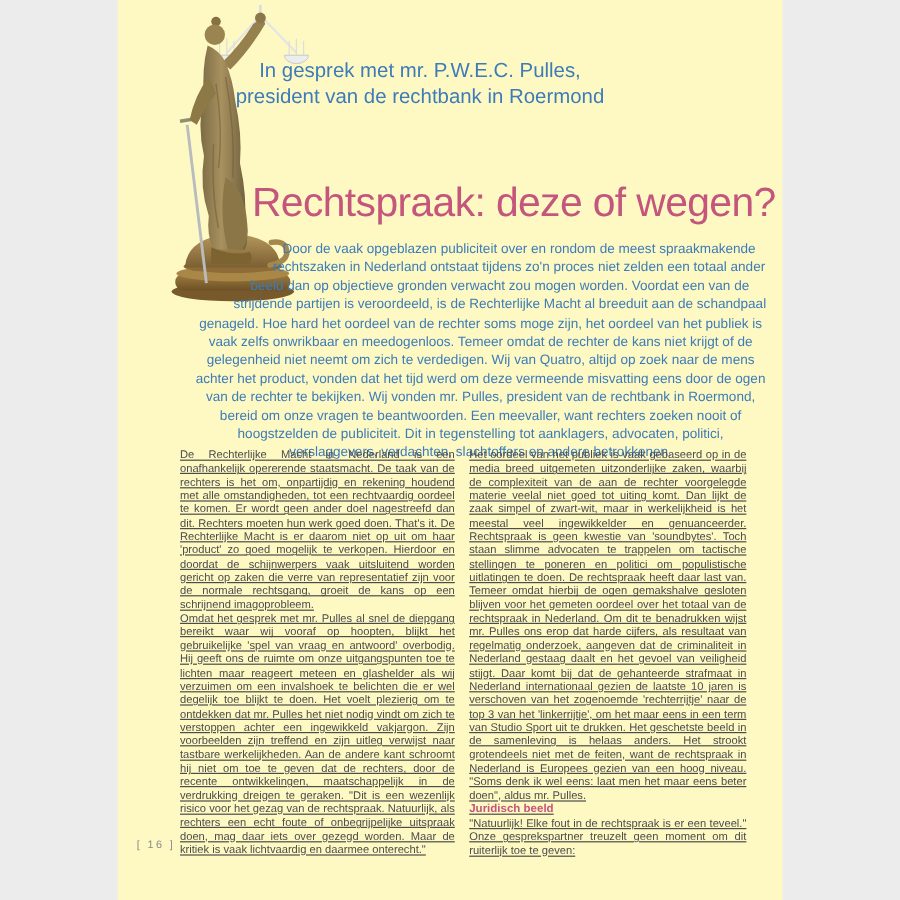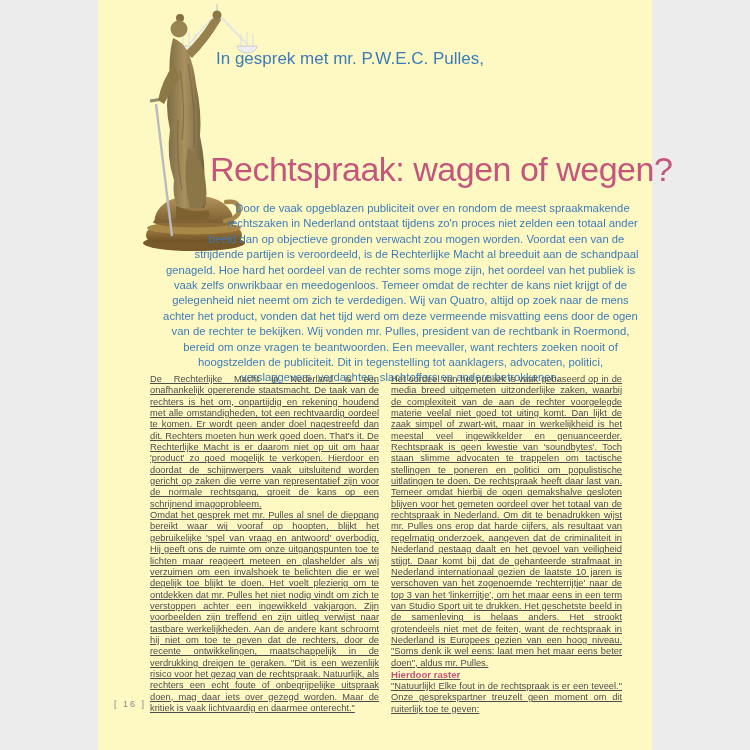--- a/index.html
+++ b/index.html
@@ -111,37 +111,38 @@
         <path d="M60,148 q16,10 18,38 q2,14 -4,22 l-12,0 q-8,-30 -2,-60 z" fill="#8a7646"></path>
 
         <path d="M52,70 q6,40 2,70 M60,64 q8,44 6,84 M50,120 q-2,40 4,70" stroke="#6c5c3b" stroke-width="1.2" fill="none" opacity="0.55"></path>
 
         <path d="M48,206 q18,8 32,4 q4,6 -2,10 l-30,0 z" fill="#7d632f"></path>
       </svg>
     </div>
 
     <div class="kicker">
       <div>In gesprek met mr. P.W.E.C. Pulles,</div>
+      <div>president van de rechtbank in Roermond</div>
     </div>
 
-    <div class="title">Rechtspraak: wagen of wegen?</div>
+    <div class="title">Rechtspraak: deze of wegen?</div>
 
     <div class="intro-wrap">
       <div class="intro-float-a"></div>
       <div class="intro-float-b"></div>
       <div class="intro-text">Door de vaak opgeblazen publiciteit over en rondom de meest spraakmakende rechtszaken in Nederland ontstaat tijdens zo'n proces niet zelden een totaal ander beeld dan op objectieve gronden verwacht zou mogen worden. Voordat een van de strijdende partijen is veroordeeld, is de Rechterlijke Macht al breeduit aan de schandpaal genageld. Hoe hard het oordeel van de rechter soms moge zijn, het oordeel van het publiek is vaak zelfs onwrikbaar en meedogenloos. Temeer omdat de rechter de kans niet krijgt of de gelegenheid niet neemt om zich te verdedigen. Wij van Quatro, altijd op zoek naar de mens achter het product, vonden dat het tijd werd om deze vermeende misvatting eens door de ogen van de rechter te bekijken. Wij vonden mr. Pulles, president van de rechtbank in Roermond, bereid om onze vragen te beantwoorden. Een meevaller, want rechters zoeken nooit of hoogstzelden de publiciteit. Dit in tegenstelling tot aanklagers, advocaten, politici, verslaggevers, verdachten, slachtoffers en andere betrokkenen.</div>
     </div>
 
     <div class="col col-left">
       <p>De Rechterlijke Macht in Nederland is een onafhankelijk opererende staatsmacht. De taak van de rechters is het om, onpartijdig en rekening houdend met alle omstandigheden, tot een rechtvaardig oordeel te komen. Er wordt geen ander doel nagestreefd dan dit. Rechters moeten hun werk goed doen. That's it. De Rechterlijke Macht is er daarom niet op uit om haar 'product' zo goed mogelijk te verkopen. Hierdoor en doordat de schijnwerpers vaak uitsluitend worden gericht op zaken die verre van representatief zijn voor de normale rechtsgang, groeit de kans op een schrijnend imagoprobleem.</p>
       <p>Omdat het gesprek met mr. Pulles al snel de diepgang bereikt waar wij vooraf op hoopten, blijkt het gebruikelijke 'spel van vraag en antwoord' overbodig. Hij geeft ons de ruimte om onze uitgangspunten toe te lichten maar reageert meteen en glashelder als wij verzuimen om een invalshoek te belichten die er wel degelijk toe blijkt te doen. Het voelt plezierig om te ontdekken dat mr. Pulles het niet nodig vindt om zich te verstoppen achter een ingewikkeld vakjargon. Zijn voorbeelden zijn treffend en zijn uitleg verwijst naar tastbare werkelijkheden. Aan de andere kant schroomt hij niet om toe te geven dat de rechters, door de recente ontwikkelingen, maatschappelijk in de verdrukking dreigen te geraken. "Dit is een wezenlijk risico voor het gezag van de rechtspraak. Natuurlijk, als rechters een echt foute of onbegrijpelijke uitspraak doen, mag daar iets over gezegd worden. Maar de kritiek is vaak lichtvaardig en daarmee onterecht."</p>
     </div>
 
     <div class="col col-right">
       <p>Het oordeel van het publiek is vaak gebaseerd op in de media breed uitgemeten uitzonderlijke zaken, waarbij de complexiteit van de aan de rechter voorgelegde materie veelal niet goed tot uiting komt. Dan lijkt de zaak simpel of zwart-wit, maar in werkelijkheid is het meestal veel ingewikkelder en genuanceerder. Rechtspraak is geen kwestie van 'soundbytes'. Toch staan slimme advocaten te trappelen om tactische stellingen te poneren en politici om populistische uitlatingen te doen. De rechtspraak heeft daar last van. Temeer omdat hierbij de ogen gemakshalve gesloten blijven voor het gemeten oordeel over het totaal van de rechtspraak in Nederland. Om dit te benadrukken wijst mr. Pulles ons erop dat harde cijfers, als resultaat van regelmatig onderzoek, aangeven dat de criminaliteit in Nederland gestaag daalt en het gevoel van veiligheid stijgt. Daar komt bij dat de gehanteerde strafmaat in Nederland internationaal gezien de laatste 10 jaren is verschoven van het zogenoemde 'rechterrijtje' naar de top 3 van het 'linkerrijtje', om het maar eens in een term van Studio Sport uit te drukken. Het geschetste beeld in de samenleving is helaas anders. Het strookt grotendeels niet met de feiten, want de rechtspraak in Nederland is Europees gezien van een hoog niveau. "Soms denk ik wel eens: laat men het maar eens beter doen", aldus mr. Pulles.</p>
-      <p class="subhead">Hierdoor raster</p>
+      <p class="subhead">Juridisch beeld</p>
       <p>"Natuurlijk! Elke fout in de rechtspraak is er een teveel." Onze gesprekspartner treuzelt geen moment om dit ruiterlijk toe te geven:</p>
     </div>
 
     <div class="pagenum">[ 16 ]</div>
 
   </div>
 </div>
 
 </body></html>

